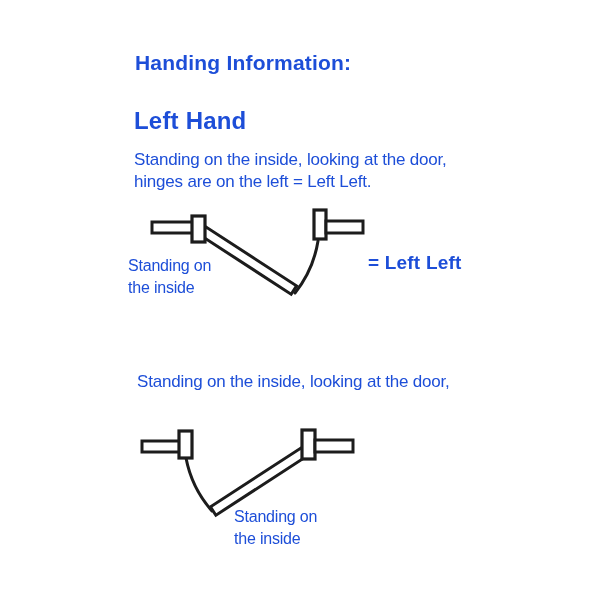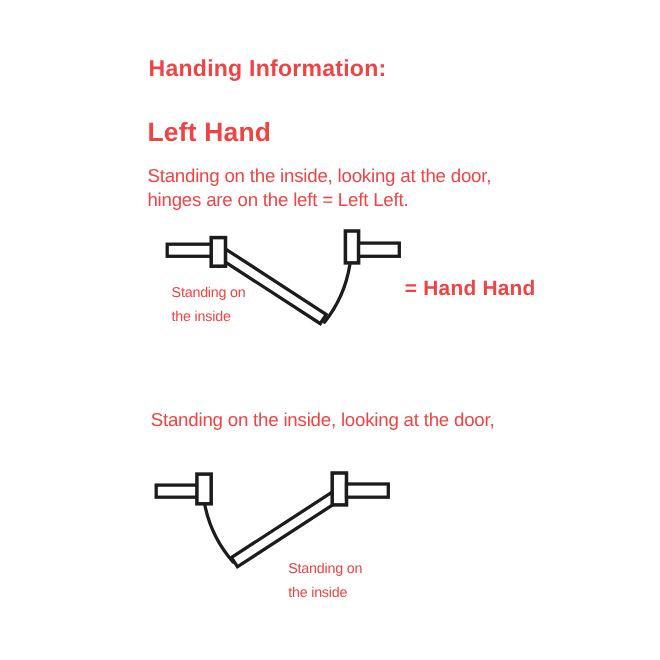--- a/index.html
+++ b/index.html
@@ -7,21 +7,21 @@
     padding: 0;
     background: #ffffff;
   }
   .canvas {
     position: relative;
     width: 600px;
     height: 600px;
     background: #ffffff;
     overflow: hidden;
     font-family: "Liberation Sans", sans-serif;
-    color: #ef4444;
+    color: #1d4ed8;
     text-decoration: underline;
   }
   .abs { position: absolute; }
   .page-title {
     left: 135px; top: 51px;
     font-size: 21px;
     font-weight: bold;
     letter-spacing: 0.2px;
   }
   .section-heading {
@@ -32,24 +32,23 @@
   .heading-left  { left: 134px; top: 107px; }
   .heading-right { left: 133px; top: 323px; }
   .body-text {
     font-size: 17px;
     line-height: 22px;
     letter-spacing: -0.2px;
   }
   .para-left  { left: 134px; top: 149px; }
   .para-right { left: 137px; top: 371px; }
   .diagram-label {
-    font-size: 13px;
+    font-size: 16px;
     line-height: 22px;
     letter-spacing: -0.2px;
-    margin-left: 28px;
   }
   .label-left  { left: 128px; top: 255px; }
   .label-right { left: 234px; top: 506px; }
   .result-label {
     font-size: 19px;
     font-weight: bold;
     letter-spacing: 0.2px;
   }
   .result-left  { left: 368px; top: 252px; }
   .result-right { left: 348px; top: 484px; }
@@ -91,21 +90,21 @@
 
     <rect class="stroke jamb" x="314" y="210" width="12" height="29"></rect>
     <rect class="stroke" x="326" y="221" width="37" height="12"></rect>
   </svg>
 
   <div class="abs diagram-label label-left">
     <div>Standing on</div>
     <div>the inside</div>
   </div>
 
-  <div class="abs result-label result-left">= Hand Hand</div>
+  <div class="abs result-label result-left">= Left Left</div>
 
 
   <div class="abs body-text para-right">
     <div>Standing on the inside, looking at the door,</div>
   </div>
 
   <svg class="abs" style="left:125px; top:420px;" width="260" height="130" viewBox="125 420 260 130">
 
     <rect class="stroke" x="-108" y="0" width="108" height="10" transform="translate(301,448) rotate(-33)"></rect>
 

